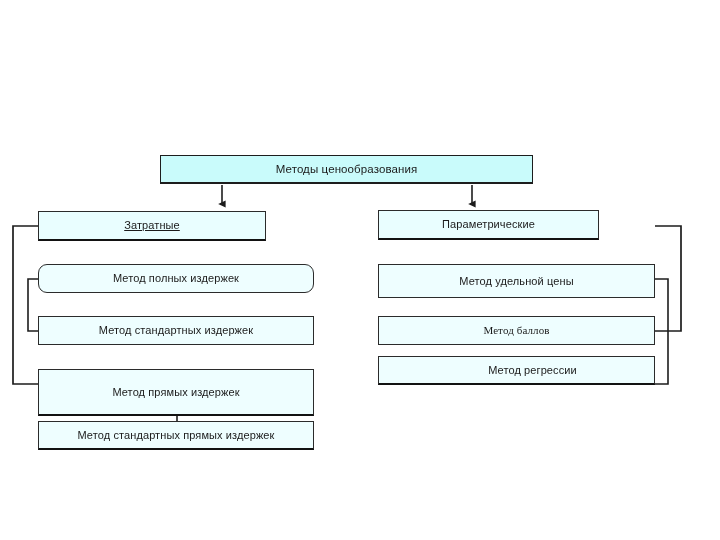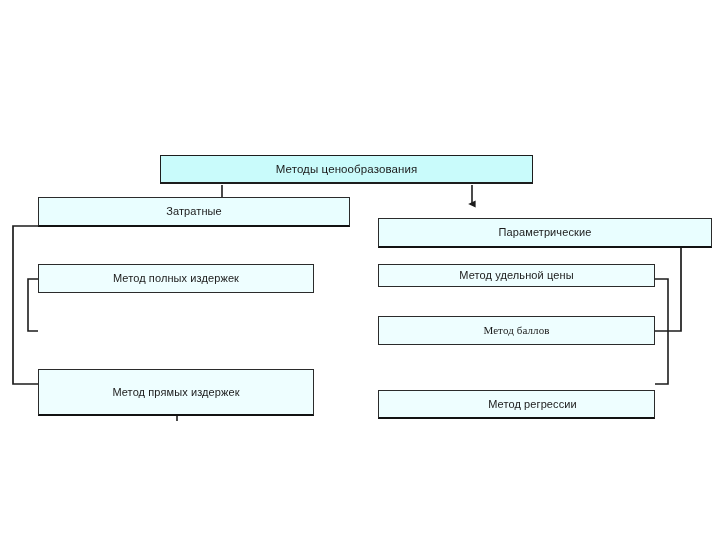--- a/index.html
+++ b/index.html
@@ -83,43 +83,49 @@
 
     <path d="M655,226 L681,226 L681,331 L655,331" fill="none" stroke="#1d1d1d" stroke-width="1.7"></path>
 
     <path d="M655,279 L668,279 L668,384 L655,384" fill="none" stroke="#1d1d1d" stroke-width="1.6"></path>
   </svg>
 
   <div class="node root" style="left:160px; top:155px; width:373px; height:29px;">
     <span>Методы ценообразования</span>
   </div>
 
-  <div class="node branch shadowed" style="left:38px; top:197px; width:312px; height:30px;">
+  <div class="node branch shadowed" style="left:38px; top:211px; width:228px; height:30px;text-decoration:underline;">
     <span>Затратные</span>
   </div>
 
-  <div class="node leaf" style="left:38px; top:264px; width:276px; height:29px;">
+  <div class="node leaf" style="left:38px; top:264px; width:276px; height:29px;border-radius:9px;">
     <span>Метод полных издержек</span>
   </div>
 
+  <div class="node leaf" style="left:38px; top:316px; width:276px; height:29px;">
+    <span>Метод стандартных издержек</span>
+  </div>
 
   <div class="node leaf shadowed" style="left:38px; top:369px; width:276px; height:47px;">
     <span>Метод прямых издержек</span>
   </div>
 
+  <div class="node leaf shadowed" style="left:38px; top:421px; width:276px; height:29px;">
+    <span>Метод стандартных прямых издержек</span>
+  </div>
 
-  <div class="node branch shadowed" style="left:378px; top:218px; width:334px; height:30px;">
+  <div class="node branch shadowed" style="left:378px; top:210px; width:221px; height:30px;">
     <span>Параметрические</span>
   </div>
 
-  <div class="node leaf" style="left:378px; top:264px; width:277px; height:23px;">
+  <div class="node leaf" style="left:378px; top:264px; width:277px; height:34px;">
     <span>Метод удельной цены</span>
   </div>
 
   <div class="node leaf" style="left:378px; top:316px; width:277px; height:29px;font-family:Liberation Serif, serif;">
     <span>Метод баллов</span>
   </div>
 
-  <div class="node leaf shadowed" style="left:378px; top:390px; width:277px; height:29px;padding-left:32px;">
+  <div class="node leaf shadowed" style="left:378px; top:356px; width:277px; height:29px;padding-left:32px;">
     <span>Метод регрессии</span>
   </div>
 
 </div>
 
 </body></html>

